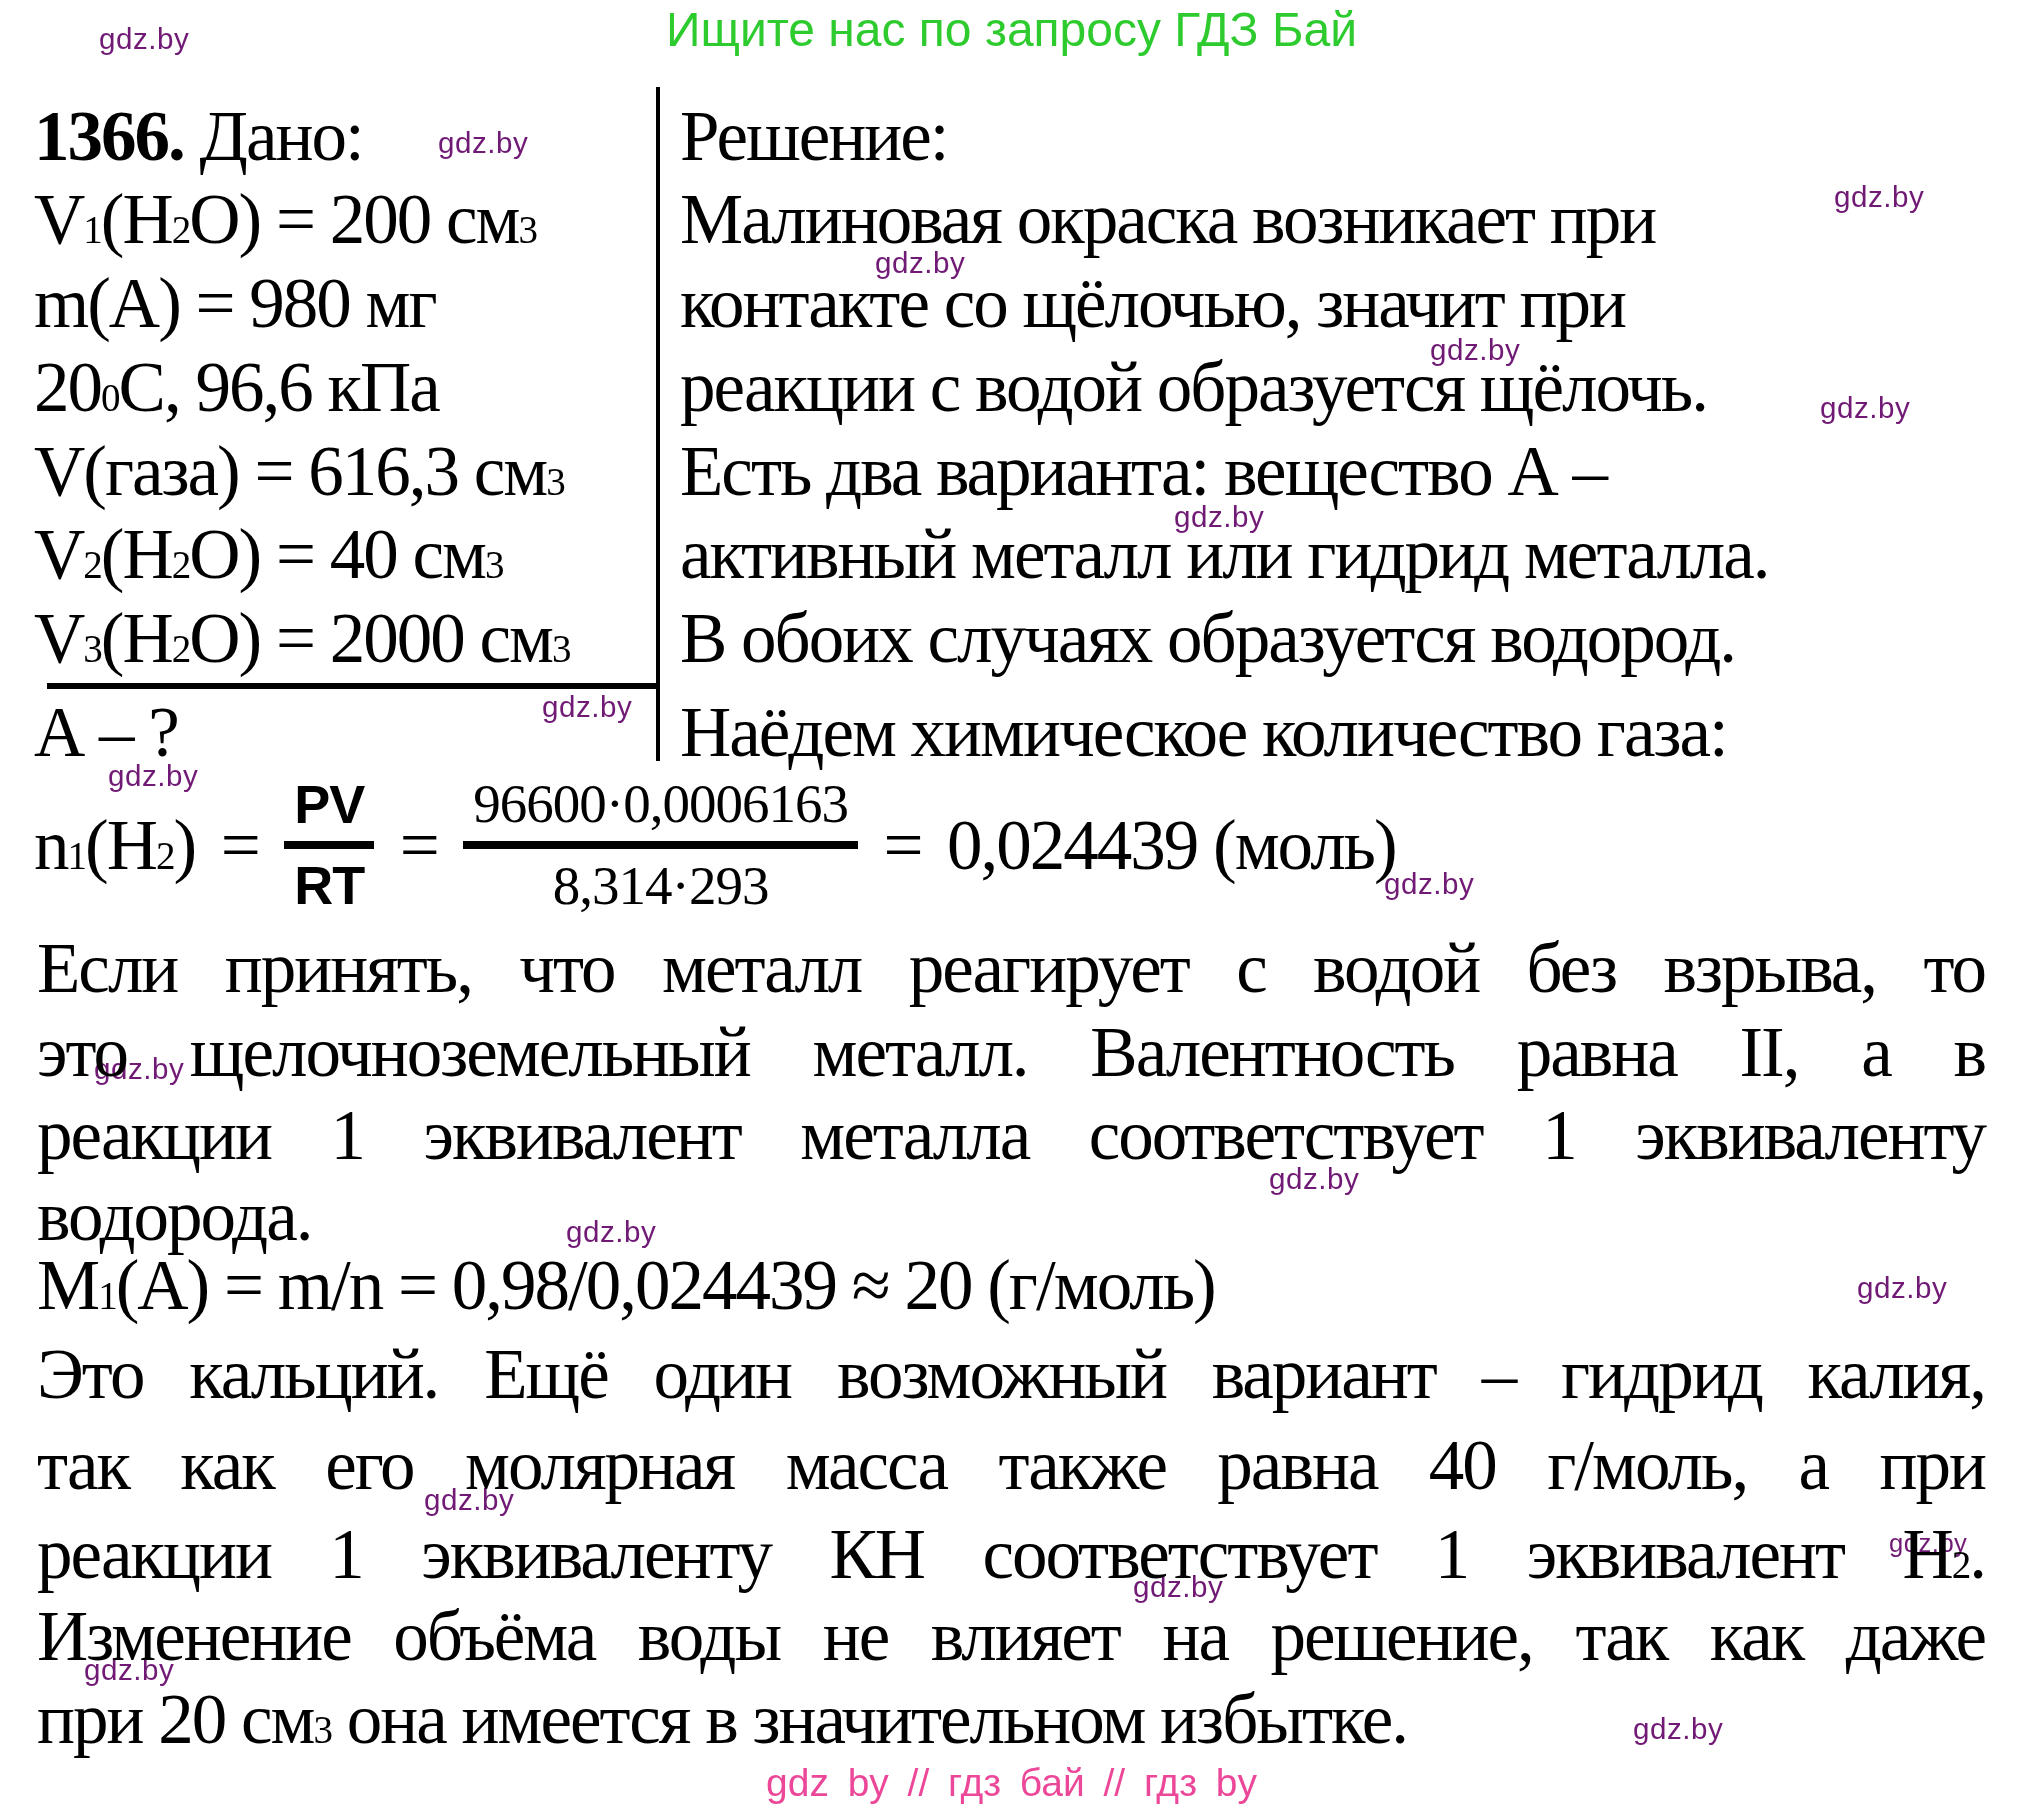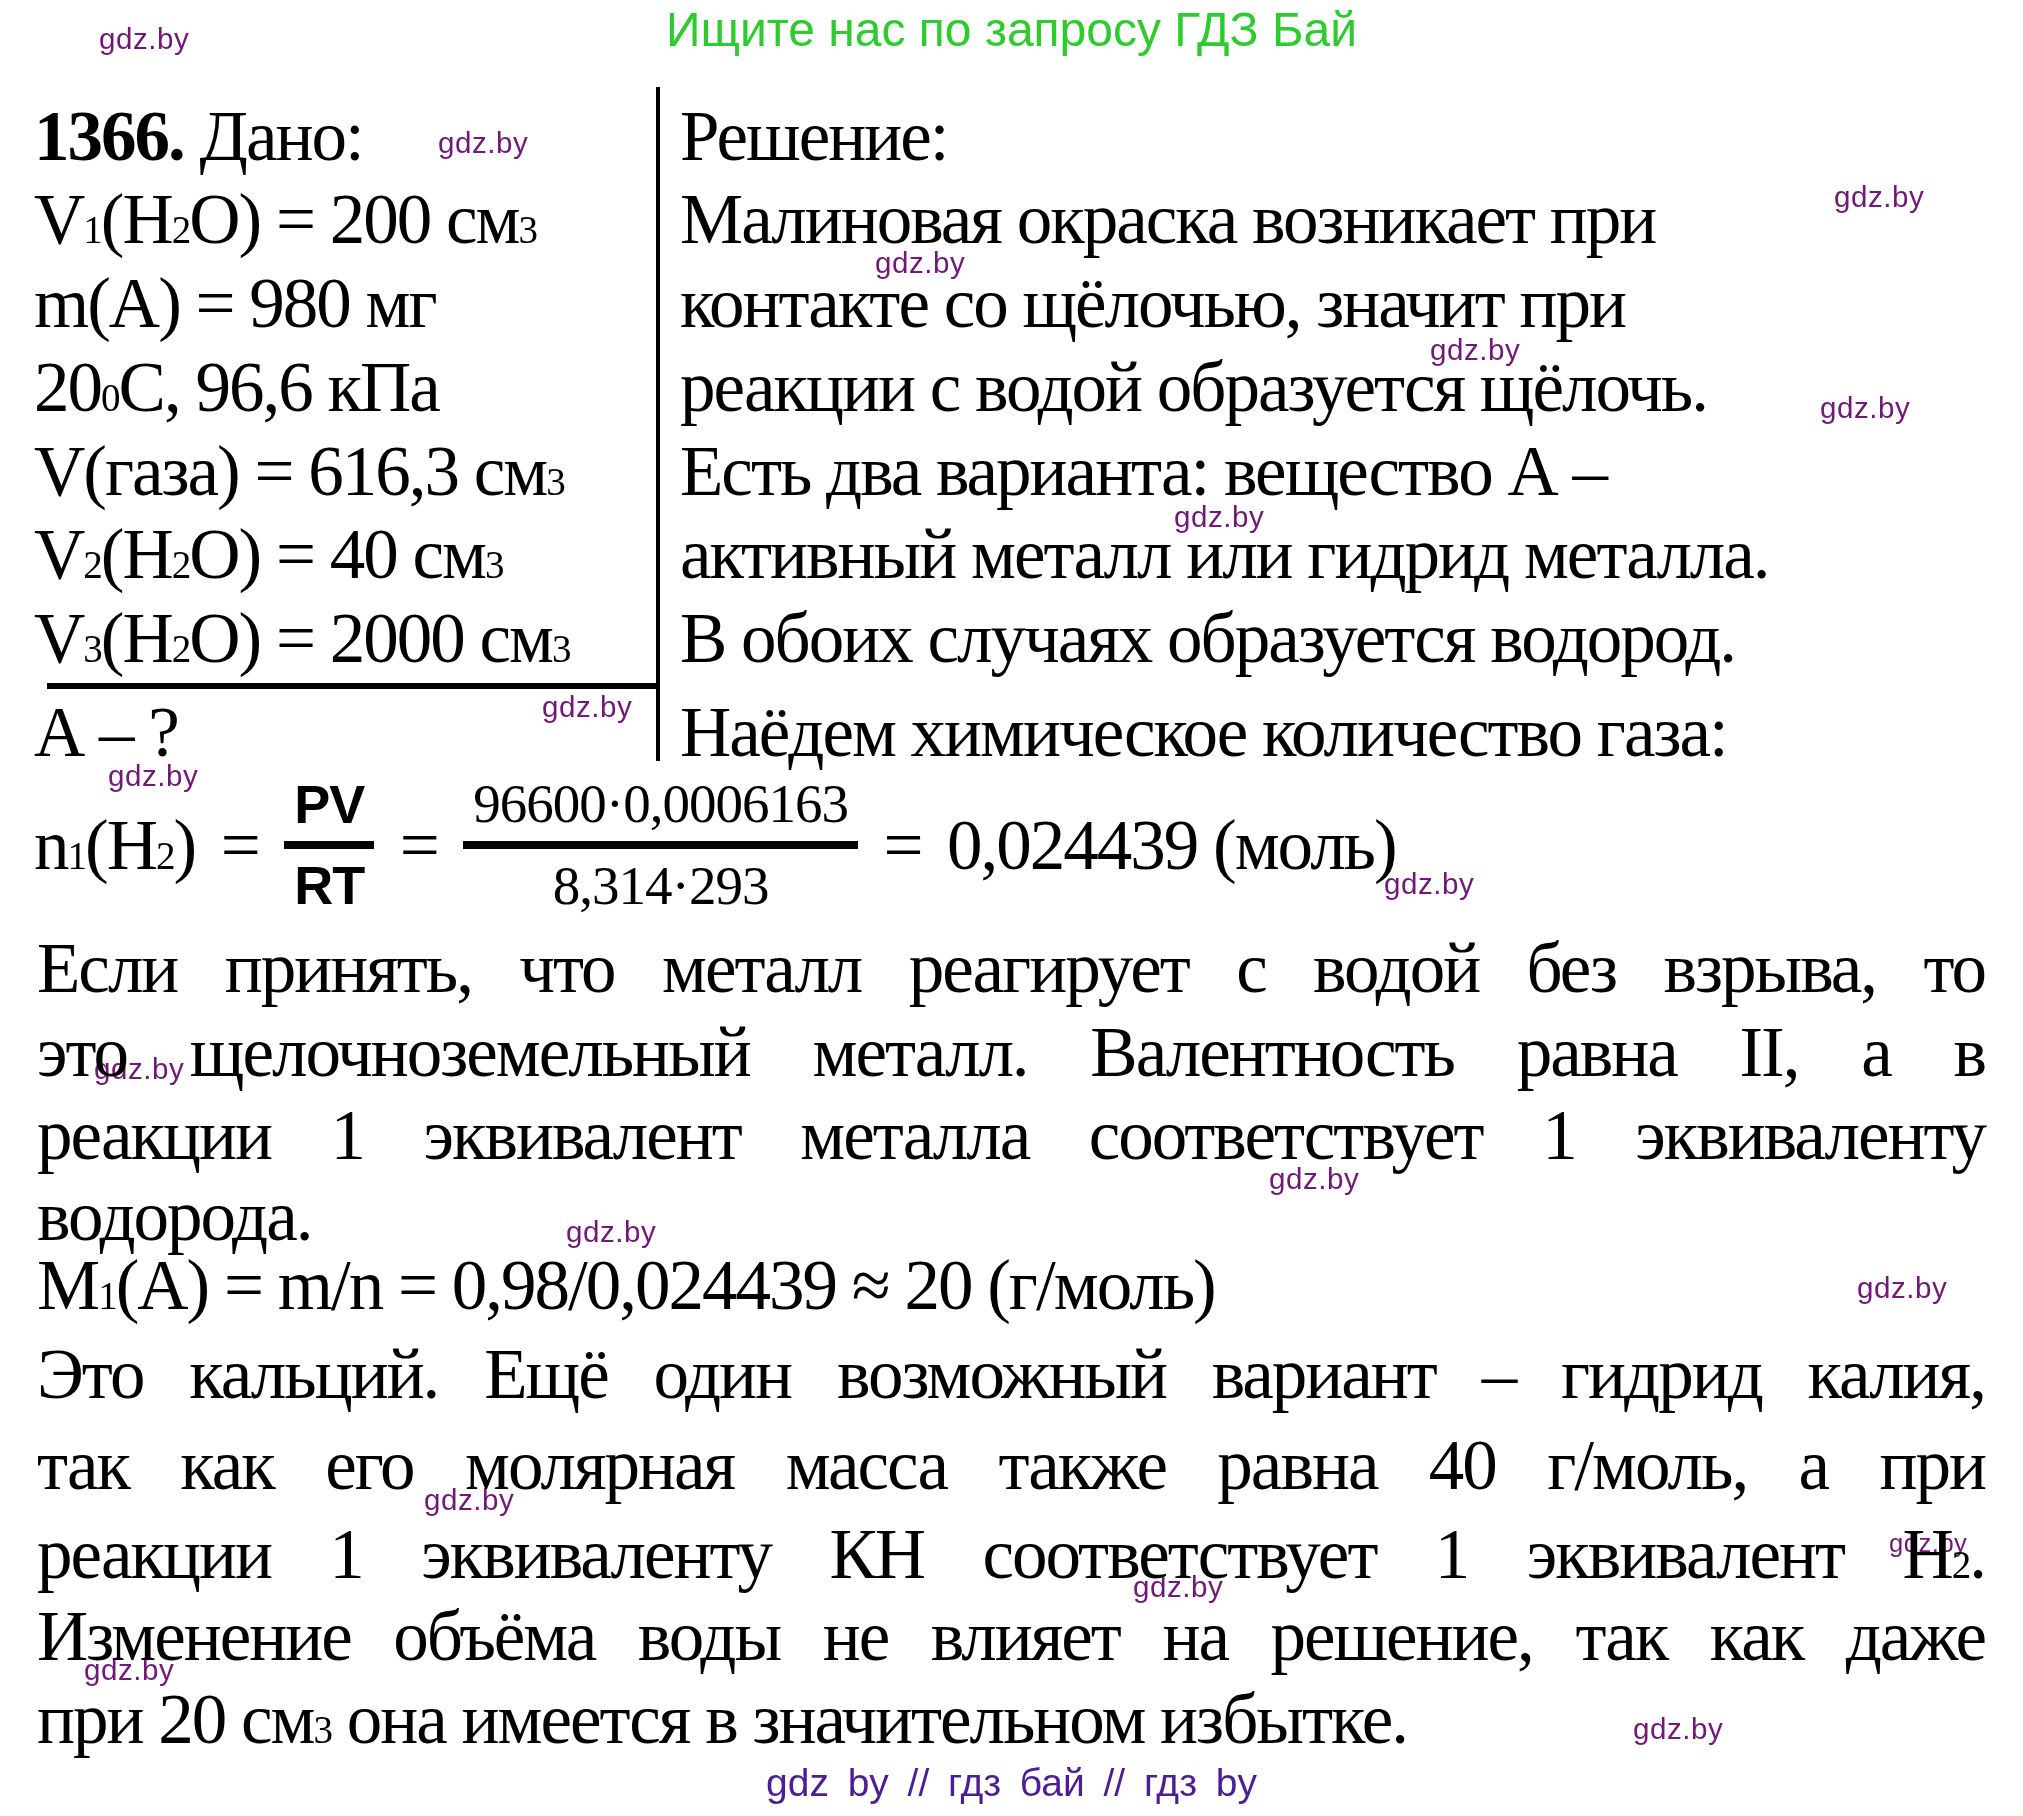--- a/index.html
+++ b/index.html
@@ -101,15 +101,15 @@
   <div class="pline noj" style="top:1174px;">водорода.</div>
 
   <div class="line gl" style="top:1243px;left:37px;"><span>M</span><sub>1</sub><span>(A) = m/n = 0,98/0,024439 ≈ 20 (г/моль)</span></div>
 
   <div class="pline" style="top:1332px;">Это кальций. Ещё один возможный вариант – гидрид калия,</div>
   <div class="pline" style="top:1423px;">так как его молярная масса также равна 40 г/моль, а при</div>
   <div class="pline" style="top:1512px;"><span>реакции 1 эквиваленту КН соответствует 1 эквивалент Н</span><sub>2</sub><span>.</span></div>
   <div class="pline" style="top:1594px;">Изменение объёма воды не влияет на решение, так как даже</div>
   <div class="pline noj" style="top:1677px;"><span>при 20 см</span><sup>3</sup><span> она имеется в значительном избытке.</span></div>
 
-  <div class="footer" style="color:#4c1d95;">gdz by // гдз бай // гдз by</div>
+  <div class="footer" style="color:#ec4899;">gdz by // гдз бай // гдз by</div>
 </div>
 
 
 </body></html>

